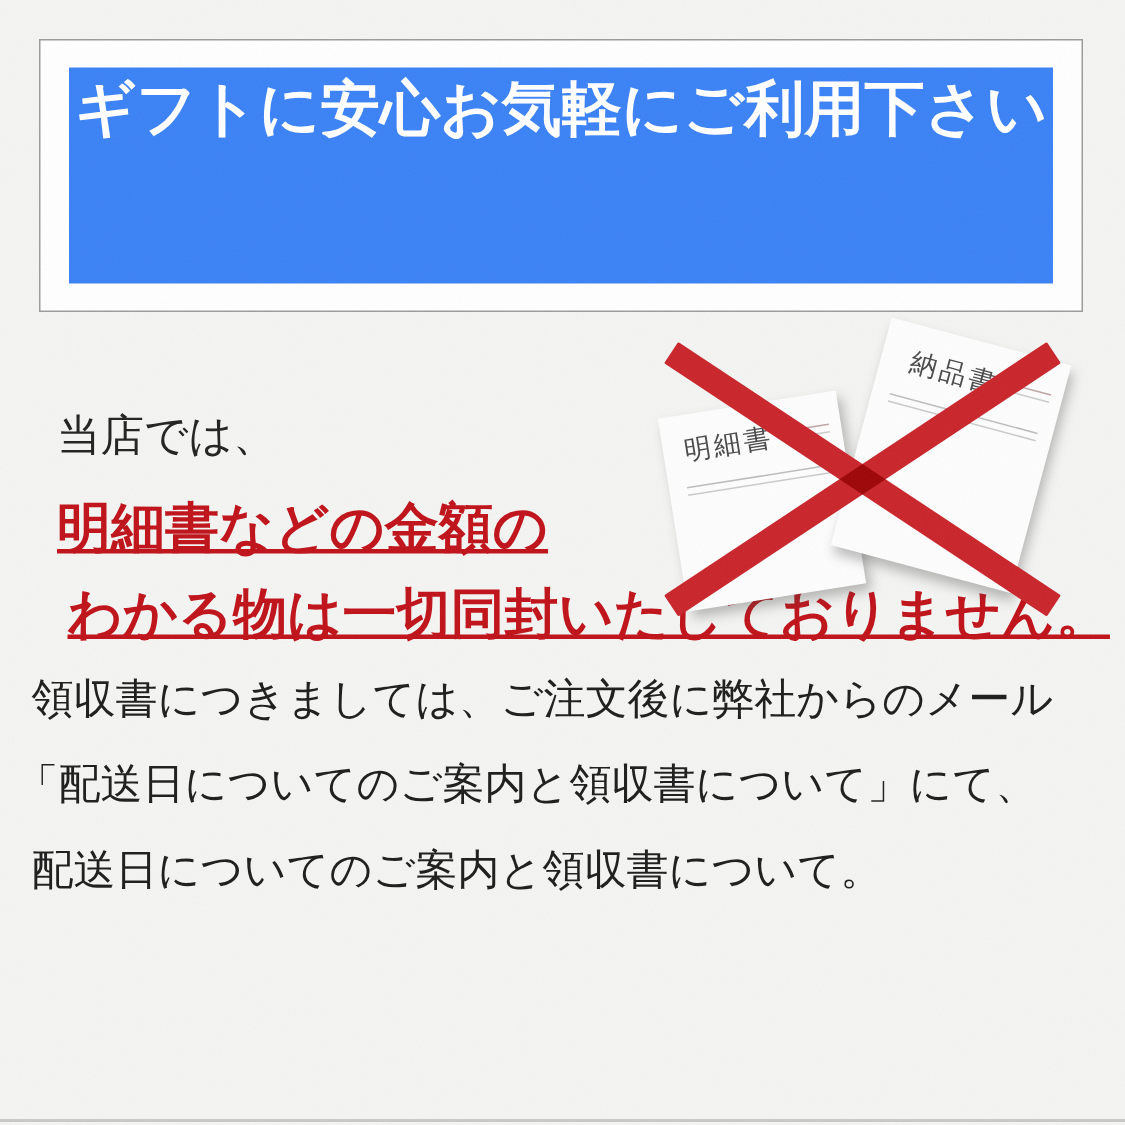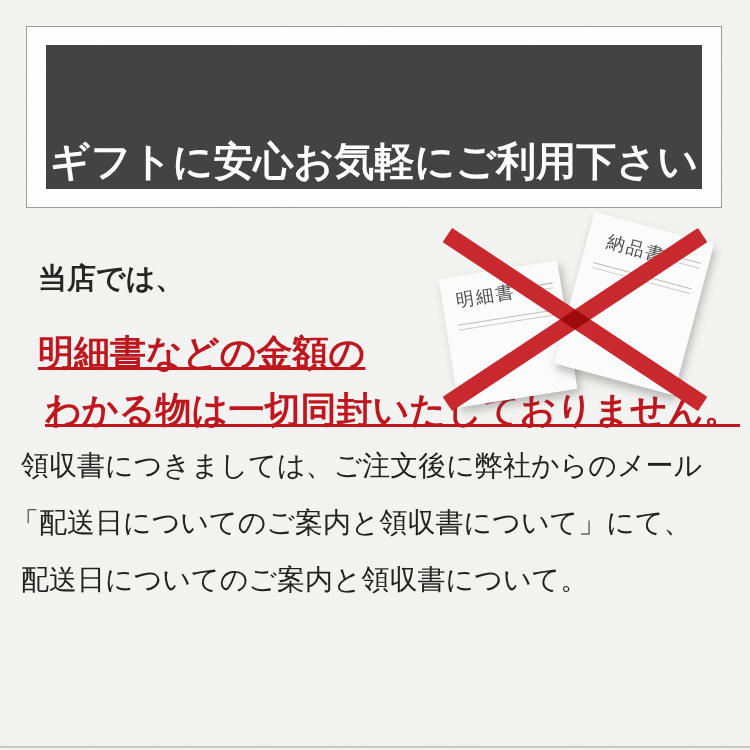--- a/index.html
+++ b/index.html
@@ -10,22 +10,22 @@
   }
   .page { position:relative; width:750px; height:750px; }
 
   
   .banner-box {
     position:absolute; left:26px; top:26px; width:696px; height:182px;
     background:#ffffff; border:1px solid #9b9b9b; box-sizing:border-box;
   }
   .banner-red {
     position:absolute; left:19px; top:18px; right:19px; bottom:18px;
-    background:#404040;
-    display:flex; align-items:flex-end; justify-content:center;
+    background:#3b82f6;
+    display:flex; align-items:flex-start; justify-content:center;
   }
   .banner-red .banner-title {
     color:#ffffff; font-size:40px; font-weight:bold;
     letter-spacing:0px; white-space:nowrap;
   }
 
   
   .docs { position:absolute; left:440px; top:223px; width:280px; height:192px; }
   .paper {
     position:absolute; background:#fdfdfd;
@@ -51,22 +51,22 @@
   .xmark { position:absolute; left:0; top:0; width:100%; height:100%; z-index:5; }
   .xbar {
     position:absolute; left:-18px; top:88px; width:306px; height:17px;
     background:#c9252b; mix-blend-mode:multiply; border-radius:1px;
   }
   .xbar-1 { transform:rotate(33.5deg); }
   .xbar-2 { transform:rotate(-33.5deg); }
 
   
   .intro {
-    position:absolute; left:38px; top:259px;
-    font-size:29px; color:#222222; white-space:nowrap;font-weight:bold;
+    position:absolute; left:38px; top:271px;
+    font-size:29px; color:#222222; white-space:nowrap;
   }
   .highlight {
     position:absolute; left:38px; top:324px;
     font-size:36px; line-height:57px; font-weight:bold;
     color:#c0121a; white-space:nowrap;text-decoration:underline;
   }
   .highlight .hl-line-2 { margin-left:7px; }
   .paragraph {
     position:absolute; left:21px; top:437px;
     font-size:28px; line-height:57px; color:#1d1d1d; white-space:nowrap;

